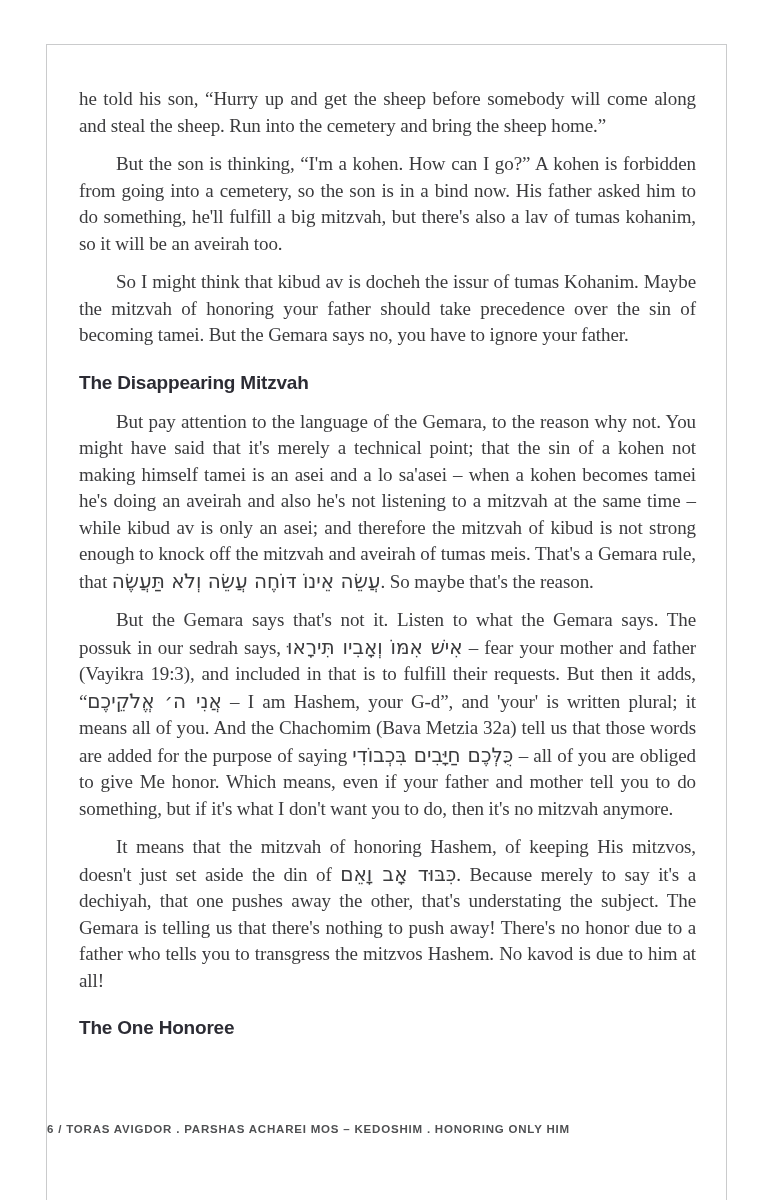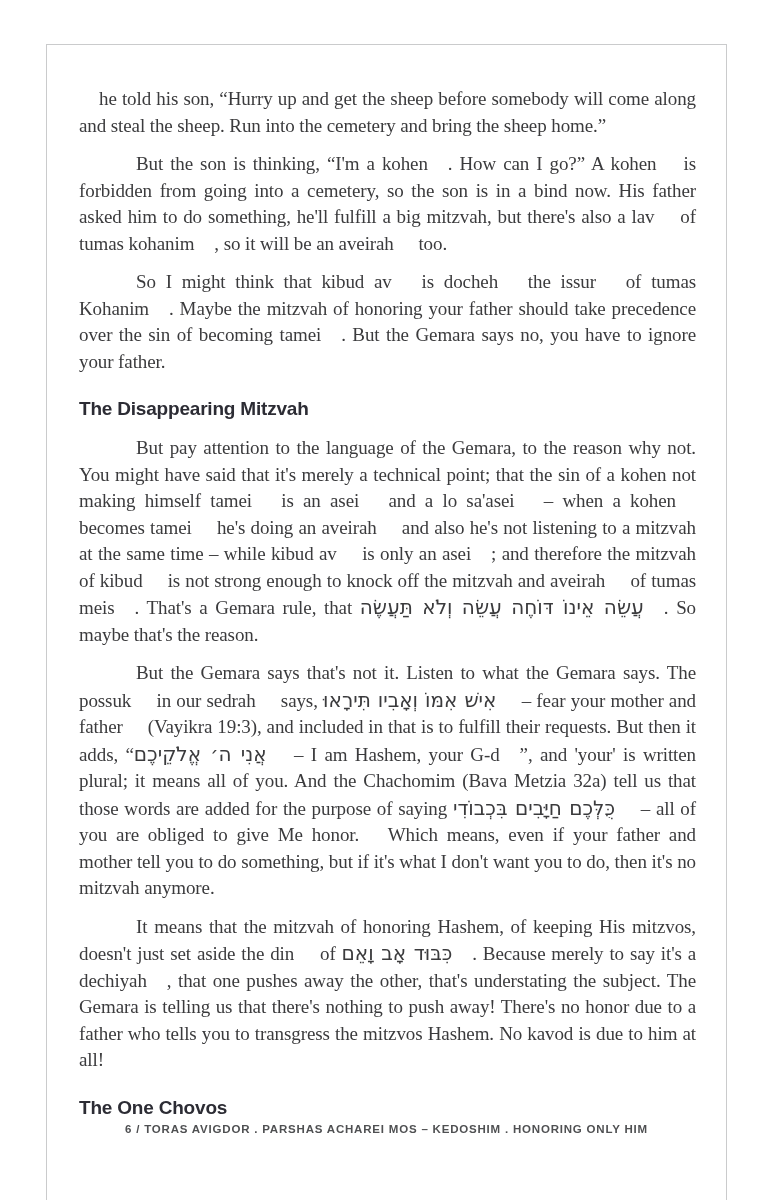--- a/index.html
+++ b/index.html
@@ -31,21 +31,21 @@
     font-size: 19px;
     line-height: 26.5px;
     letter-spacing: -0.1px;
   }
   .para {
     margin: 0 0 12px 0;
   }
   .para.indent {
     text-indent: 37px;
   }
-  .tx { font-style: normal; margin-left: 20px; }
+  .tx { font-style: normal; }
   .it { }
   .he {
     font-family: "DejaVu Sans", sans-serif;
     font-size: 20px;
     letter-spacing: 0;
   }
   .section-heading {
     font-family: "Liberation Sans", "DejaVu Sans", sans-serif;
     font-weight: bold;
     font-size: 19px;
@@ -53,37 +53,37 @@
     text-indent: 0;
     letter-spacing: -0.2px;
     margin: 20px 0 13px 0;
     line-height: 27px;
   }
   .page-footer {
     position: absolute;
     left: 0;
     top: 1078px;
     width: 100%;
-    text-align: center;
+    text-align: left;
     font-family: "Liberation Sans", "DejaVu Sans", sans-serif;
     font-weight: bold;
     font-size: 11.5px;
     letter-spacing: 0.8px;
     color: var(--footer-text, #4f5052);
     white-space: nowrap;
   }
 </style>
 </head>
 <body>
 
 <div class="page-frame">
   <div class="page-content">
       <p class="para"><span class="tx">he told his son, “Hurry up and get the sheep before somebody will come along and steal the sheep. Run into the cemetery and bring the sheep home.”</span></p>
       <p class="para indent"><span class="tx">But the son is thinking, “I'm a </span><span class="it">kohen</span><span class="tx">. How can I go?” A </span><span class="it">kohen</span><span class="tx"> is forbidden from going into a cemetery, so the son is in a bind now. His father asked him to do something, he'll fulfill a big mitzvah, but there's also a </span><span class="it">lav</span><span class="tx"> of </span><span class="it">tumas kohanim</span><span class="tx">, so it will be an </span><span class="it">aveirah</span><span class="tx"> too.</span></p>
       <p class="para indent"><span class="tx">So I might think that </span><span class="it">kibud av</span><span class="tx"> is </span><span class="it">docheh</span><span class="tx"> the </span><span class="it">issur</span><span class="tx"> of </span><span class="it">tumas Kohanim</span><span class="tx">. Maybe the mitzvah of honoring your father should take precedence over the sin of becoming </span><span class="it">tamei</span><span class="tx">. But the Gemara says no, you have to ignore your father.</span></p>
       <h2 class="section-heading">The Disappearing Mitzvah</h2>
       <p class="para indent"><span class="tx">But pay attention to the language of the Gemara, to the reason why not. You might have said that it's merely a technical point; that the sin of a kohen not making himself </span><span class="it">tamei</span><span class="tx"> is an </span><span class="it">asei</span><span class="tx"> and a </span><span class="it">lo sa'asei</span><span class="tx"> – when a </span><span class="it">kohen</span><span class="tx"> becomes </span><span class="it">tamei</span><span class="tx"> he's doing an </span><span class="it">aveirah</span><span class="tx"> and also he's not listening to a mitzvah at the same time – while </span><span class="it">kibud av</span><span class="tx"> is only an </span><span class="it">asei</span><span class="tx">; and therefore the mitzvah of </span><span class="it">kibud</span><span class="tx"> is not strong enough to knock off the mitzvah and </span><span class="it">aveirah</span><span class="tx"> of </span><span class="it">tumas meis</span><span class="tx">. That's a Gemara rule, that </span><span class="he">עֲשֵׂה אֵינוֹ דּוֹחֶה עֲשֵׂה וְלֹא תַּעֲשֶׂה</span><span class="tx">. So maybe that's the reason.</span></p>
       <p class="para indent"><span class="tx">But the Gemara says that's not it. Listen to what the Gemara says. The </span><span class="it">possuk</span><span class="tx"> in our </span><span class="it">sedrah</span><span class="tx"> says, </span><span class="he">אִישׁ אִמּוֹ וְאָבִיו תִּירָאוּ</span><span class="tx"> – </span><span class="it">fear your mother and father</span><span class="tx"> (Vayikra 19:3), and included in that is to fulfill their requests. But then it adds, “</span><span class="he">אֲנִי ה׳ אֱלֹקֵיכֶם</span><span class="tx"> – </span><span class="it">I am Hashem, your G-d</span><span class="tx">”, and 'your' is written plural; it means all of you. And the Chachomim (Bava Metzia 32a) tell us that those words are added for the purpose of saying </span><span class="he">כֻּלְּכֶם חַיָּבִים בִּכְבוֹדִי</span><span class="tx"> – </span><span class="it">all of you are obliged to give Me honor.</span><span class="tx"> Which means, even if your father and mother tell you to do something, but if it's what I don't want you to do, then it's no mitzvah anymore.</span></p>
       <p class="para indent"><span class="tx">It means that the mitzvah of honoring Hashem, of keeping His mitzvos, doesn't just set aside the </span><span class="it">din</span><span class="tx"> of </span><span class="he">כִּבּוּד אָב וָאֵם</span><span class="tx">. Because merely to say it's a </span><span class="it">dechiyah</span><span class="tx">, that one pushes away the other, that's understating the subject. The Gemara is telling us that </span><span class="it">there's nothing to push away! There's no honor due to a father who tells you to transgress the mitzvos Hashem. No kavod is due to him at all!</span></p>
-      <h2 class="section-heading">The One Chovos</h2>
+      <h2 class="section-heading">The One Honoree</h2>
     </div>
   <div class="page-footer">6 / TORAS AVIGDOR . PARSHAS ACHAREI MOS – KEDOSHIM . HONORING ONLY HIM</div>
 </div>
 
 </body></html>

